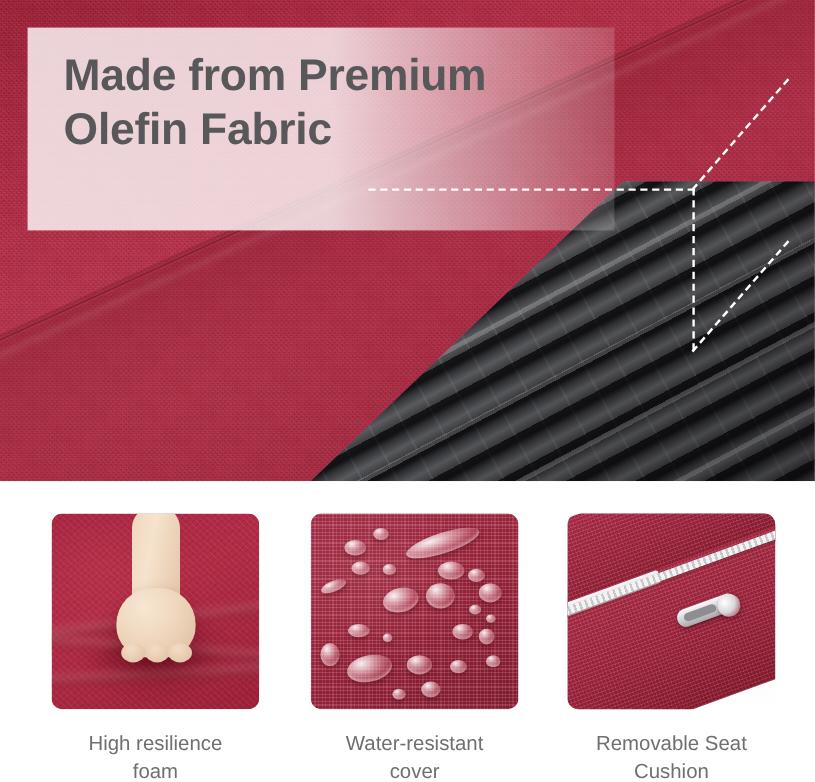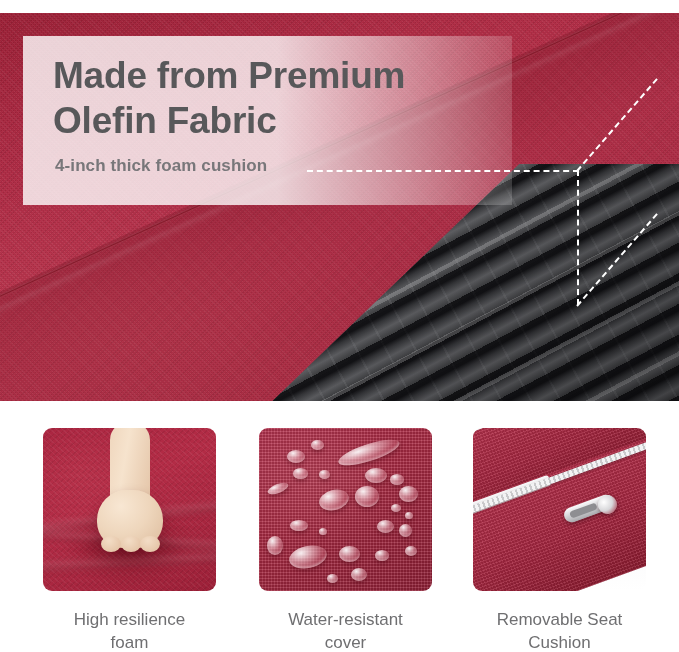--- a/index.html
+++ b/index.html
@@ -17,21 +17,20 @@
   }
 
   
   .hero {
     position: absolute;
     left: 0; top: 0;
     width: 679px;
     height: 401px;
     overflow: hidden;
     background: #ad2a42;
-    margin-top: 13px;
   }
 
   
   .fabric-base {
     position: absolute;
     inset: 0;
     background:
       radial-gradient(ellipse 70% 60% at 18% 78%, rgba(190,60,80,0.40) 0%, rgba(190,60,80,0) 62%),
       radial-gradient(ellipse 60% 55% at 72% 14%, rgba(176,42,64,0.35) 0%, rgba(176,42,64,0) 60%),
       linear-gradient(160deg, #9d1f36 0%, #b02a44 26%, #b8304b 50%, #a82840 76%, #971c33 100%);
@@ -431,21 +430,20 @@
   </div>
 
   <div class="callout-h"></div>
   <div class="callout-diag-top"></div>
   <div class="callout-v"></div>
   <div class="callout-diag-bottom"></div>
 
   <div class="text-panel">
     <div class="headline">Made from Premium
 Olefin Fabric</div>
-    <div class="subhead">4-inch thick foam cushion</div>
   </div>
 
 </div>
 
 <div class="features">
 
   <div class="feature feature-1">
     <div class="thumb">
       <div class="t1-bg"></div>
       <div class="t1-tex"></div>

